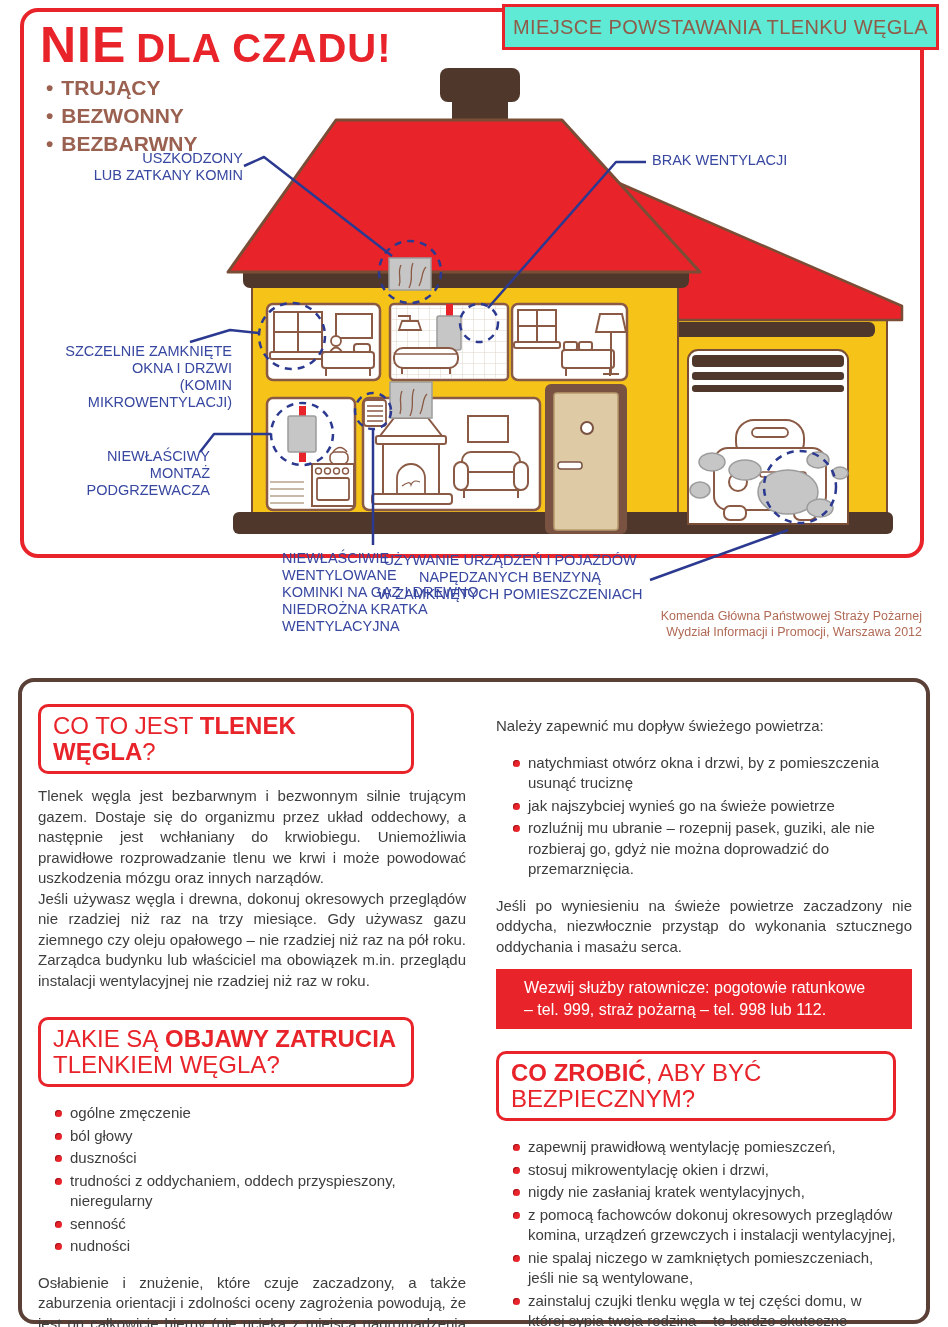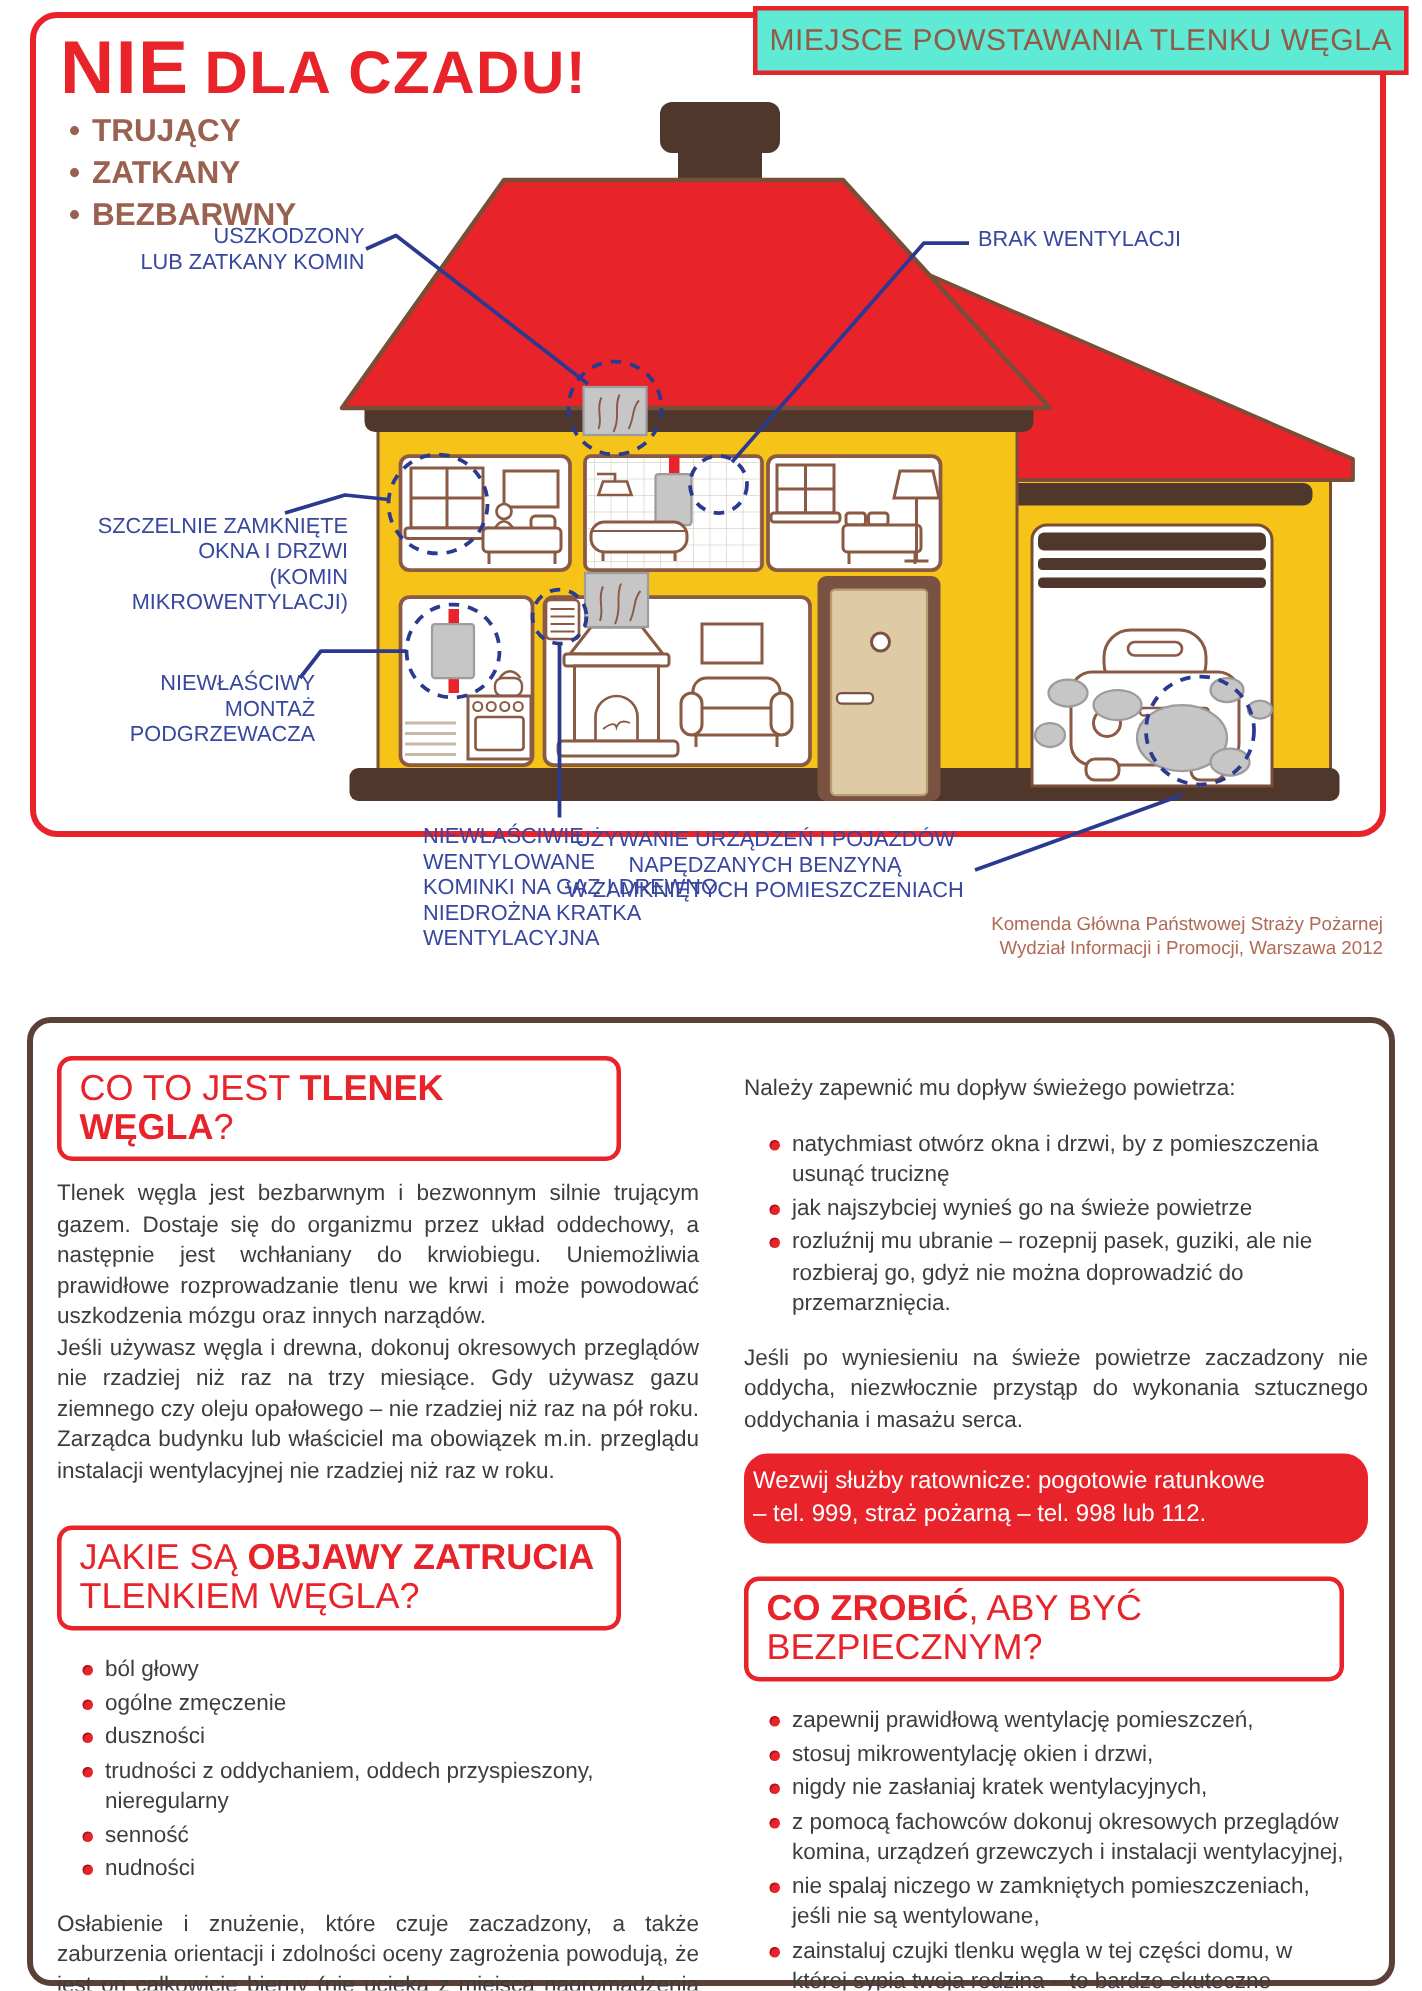--- a/index.html
+++ b/index.html
@@ -42,21 +42,21 @@
   .hbox b{font-weight:bold;}
   .col-left .hbox{width:376px;}
   .col-right .hbox{width:400px;}
   .body-t{font-size:15px;line-height:20.5px;color:#3d3d3d;text-align:justify;margin:0;} .mt10{margin-top:10px;} .mt12{margin-top:12px;}
   .mt14{margin-top:14px;} .mt22{margin-top:22px;} .mt26{margin-top:26px;}
   ul.bullets{margin:16px;padding:0;list-style:none;}
   ul.bullets li{position:relative;padding-left:16px;font-size:15px;line-height:20.5px;
     color:#3d3d3d;margin:2px 0;}
   ul.bullets li::before{content:"";position:absolute;left:1px;top:7px;width:7px;height:7px;
     border-radius:50%;background:#e8232a;box-shadow:inset 1px 1px 0 #a8151b;}
-  .redbox{background:#e8232a;color:#fff;border-radius:16px;padding:8px 6px;
+  .redbox{background:#e8232a;color:#fff;border-radius:0;padding:8px 28px;
     font-size:16px;line-height:22px;white-space:pre-line;}
 </style>
 </head>
 <body>
 
 <div class="poster">
 
   <div class="top-panel">
 
     <svg class="house-svg" width="904" height="634" viewBox="20 8 904 634">
@@ -235,21 +235,21 @@
         <polyline points="650,580 788,530"></polyline>
       </g>
     </svg>
 
     <div class="title">
       <span class="t-lead">NIE</span><span class="t-rest">DLA CZADU!</span>
     </div>
 
     <ul class="traits">
       <li><span class="dot">•</span><span>TRUJĄCY</span></li>
-      <li><span class="dot">•</span><span>ZATKANY</span></li>
+      <li><span class="dot">•</span><span>BEZWONNY</span></li>
       <li><span class="dot">•</span><span>BEZBARWNY</span></li>
     </ul>
 
     <div class="header-box">
       <span>MIEJSCE POWSTAWANIA TLENKU WĘGLA</span>
     </div>
 
     <div class="hlabel lab-chimney">USZKODZONY
 LUB ZATKANY KOMIN</div>
     <div class="hlabel lab-novent">BRAK WENTYLACJI</div>
@@ -277,22 +277,22 @@
         <span>CO TO JEST </span><b>TLENEK WĘGLA</b><span>?</span>
       </div>
       <p class="body-t mt12">Tlenek węgla jest bezbarwnym i bezwonnym silnie trującym gazem. Dostaje się do organizmu przez układ oddechowy, a następnie jest wchłaniany do krwiobiegu. Uniemożliwia prawidłowe rozprowadzanie tlenu we krwi i może powodować uszkodzenia mózgu oraz innych narządów.</p>
       <p class="body-t">Jeśli używasz węgla i drewna, dokonuj okresowych przeglądów nie rzadziej niż raz na trzy miesiące. Gdy używasz gazu ziemnego czy oleju opałowego – nie rzadziej niż raz na pół roku. Zarządca budynku lub właściciel ma obowiązek m.in. przeglądu instalacji wentylacyjnej nie rzadziej niż raz w roku.</p>
 
       <div class="hbox mt26">
         <span>JAKIE SĄ </span><b>OBJAWY ZATRUCIA</b>
         <div>TLENKIEM WĘGLA?</div>
       </div>
       <ul class="bullets mt14">
+        <li>ogólne zmęczenie</li>
         <li>ból głowy</li>
-        <li>ogólne zmęczenie</li>
         <li>duszności</li>
         <li>trudności z oddychaniem, oddech przyspieszony, nieregularny</li>
         <li>senność</li>
         <li>nudności</li>
       </ul>
       <p class="body-t mt10">Osłabienie i znużenie, które czuje zaczadzony, a także zaburzenia orientacji i zdolności oceny zagrożenia powodują, że jest on całkowicie bierny (nie ucieka z miejsca nagromadzenia trucizny), traci przytomność i – jeśli nikt nie przyjdzie mu z pomocą – umiera.</p>
 
     </div>
 
     <div class="col col-right">

